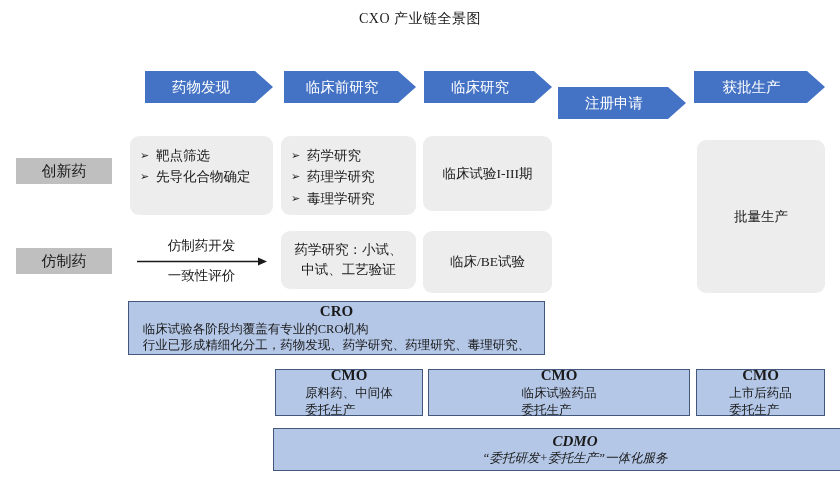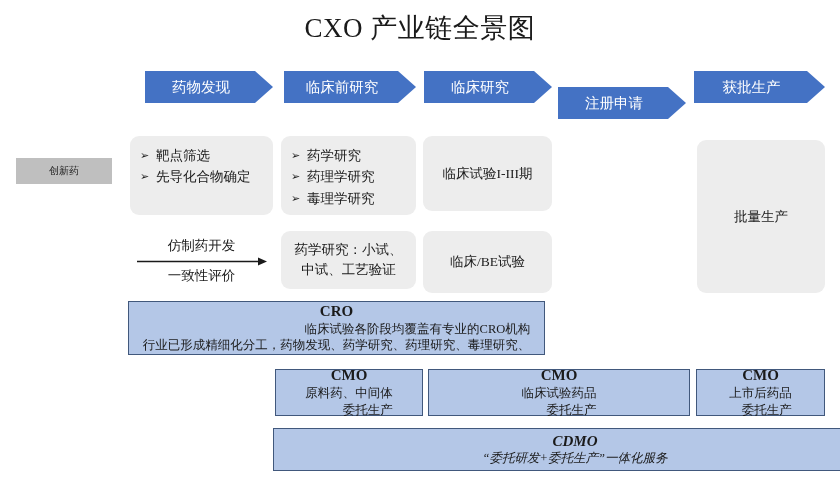--- a/index.html
+++ b/index.html
@@ -21,21 +21,21 @@
     height: 485px;
   }
 
   
   .title {
     position: absolute;
     left: 0;
     top: 10px;
     width: 840px;
     text-align: center;
-    font-size: 27px;
+    font-size: 14px;
     color: #1a1a1a;
     letter-spacing: 0.5px;
     font-family: "Liberation Serif", "DejaVu Serif", serif;
   }
 
   
   .stage {
     position: absolute;
     top: 71px;
     height: 32px;
@@ -53,21 +53,21 @@
   }
 
   
   .rowlabel {
     position: absolute;
     left: 16px;
     width: 96px;
     height: 26px;
     background: #BFBFBF;
     color: #1a1a1a;
-    font-size: 10px;
+    font-size: 15px;
     display: flex;
     align-items: center;
     justify-content: center;
     font-family: "Liberation Serif", "DejaVu Serif", serif;
   }
 
   
   .card {
     position: absolute;
     background: #EDEDED;
@@ -136,21 +136,21 @@
     position: absolute;
     background: #B4C7E7;
     border: 1px solid #41587C;
     box-sizing: border-box;
     display: flex;
     flex-direction: column;
     align-items: center;
     justify-content: center;
     color: #1a1a1a;
     font-family: "Liberation Serif", "DejaVu Serif", serif;
-    text-align: right;
+    text-align: left;
   }
   .band-title {
     font-weight: bold;
     font-size: 15px;
     line-height: 1.25;
   }
   .band-sub {
     font-size: 12.5px;
     line-height: 1.35;
   }
@@ -176,20 +176,23 @@
   </div>
   <div class="stage" style="left:558px; width:128px;margin-top:16px;">
     <span>注册申请</span>
   </div>
   <div class="stage" style="left:694px; width:131px;">
     <span>获批生产</span>
   </div>
 
   <div class="rowlabel" style="top:158px;">
     <span>创新药</span>
+  </div>
+  <div class="rowlabel" style="top:248px;">
+    <span>仿制药</span>
   </div>
 
   <div class="card bullets" style="left:130px; top:136px; width:143px; height:79px;">
     <ul class="bullet-list">
       <li>
         <span class="bullet-mark">➢</span>
         <span class="bullet-text">靶点筛选</span>
       </li>
       <li>
         <span class="bullet-mark">➢</span>

